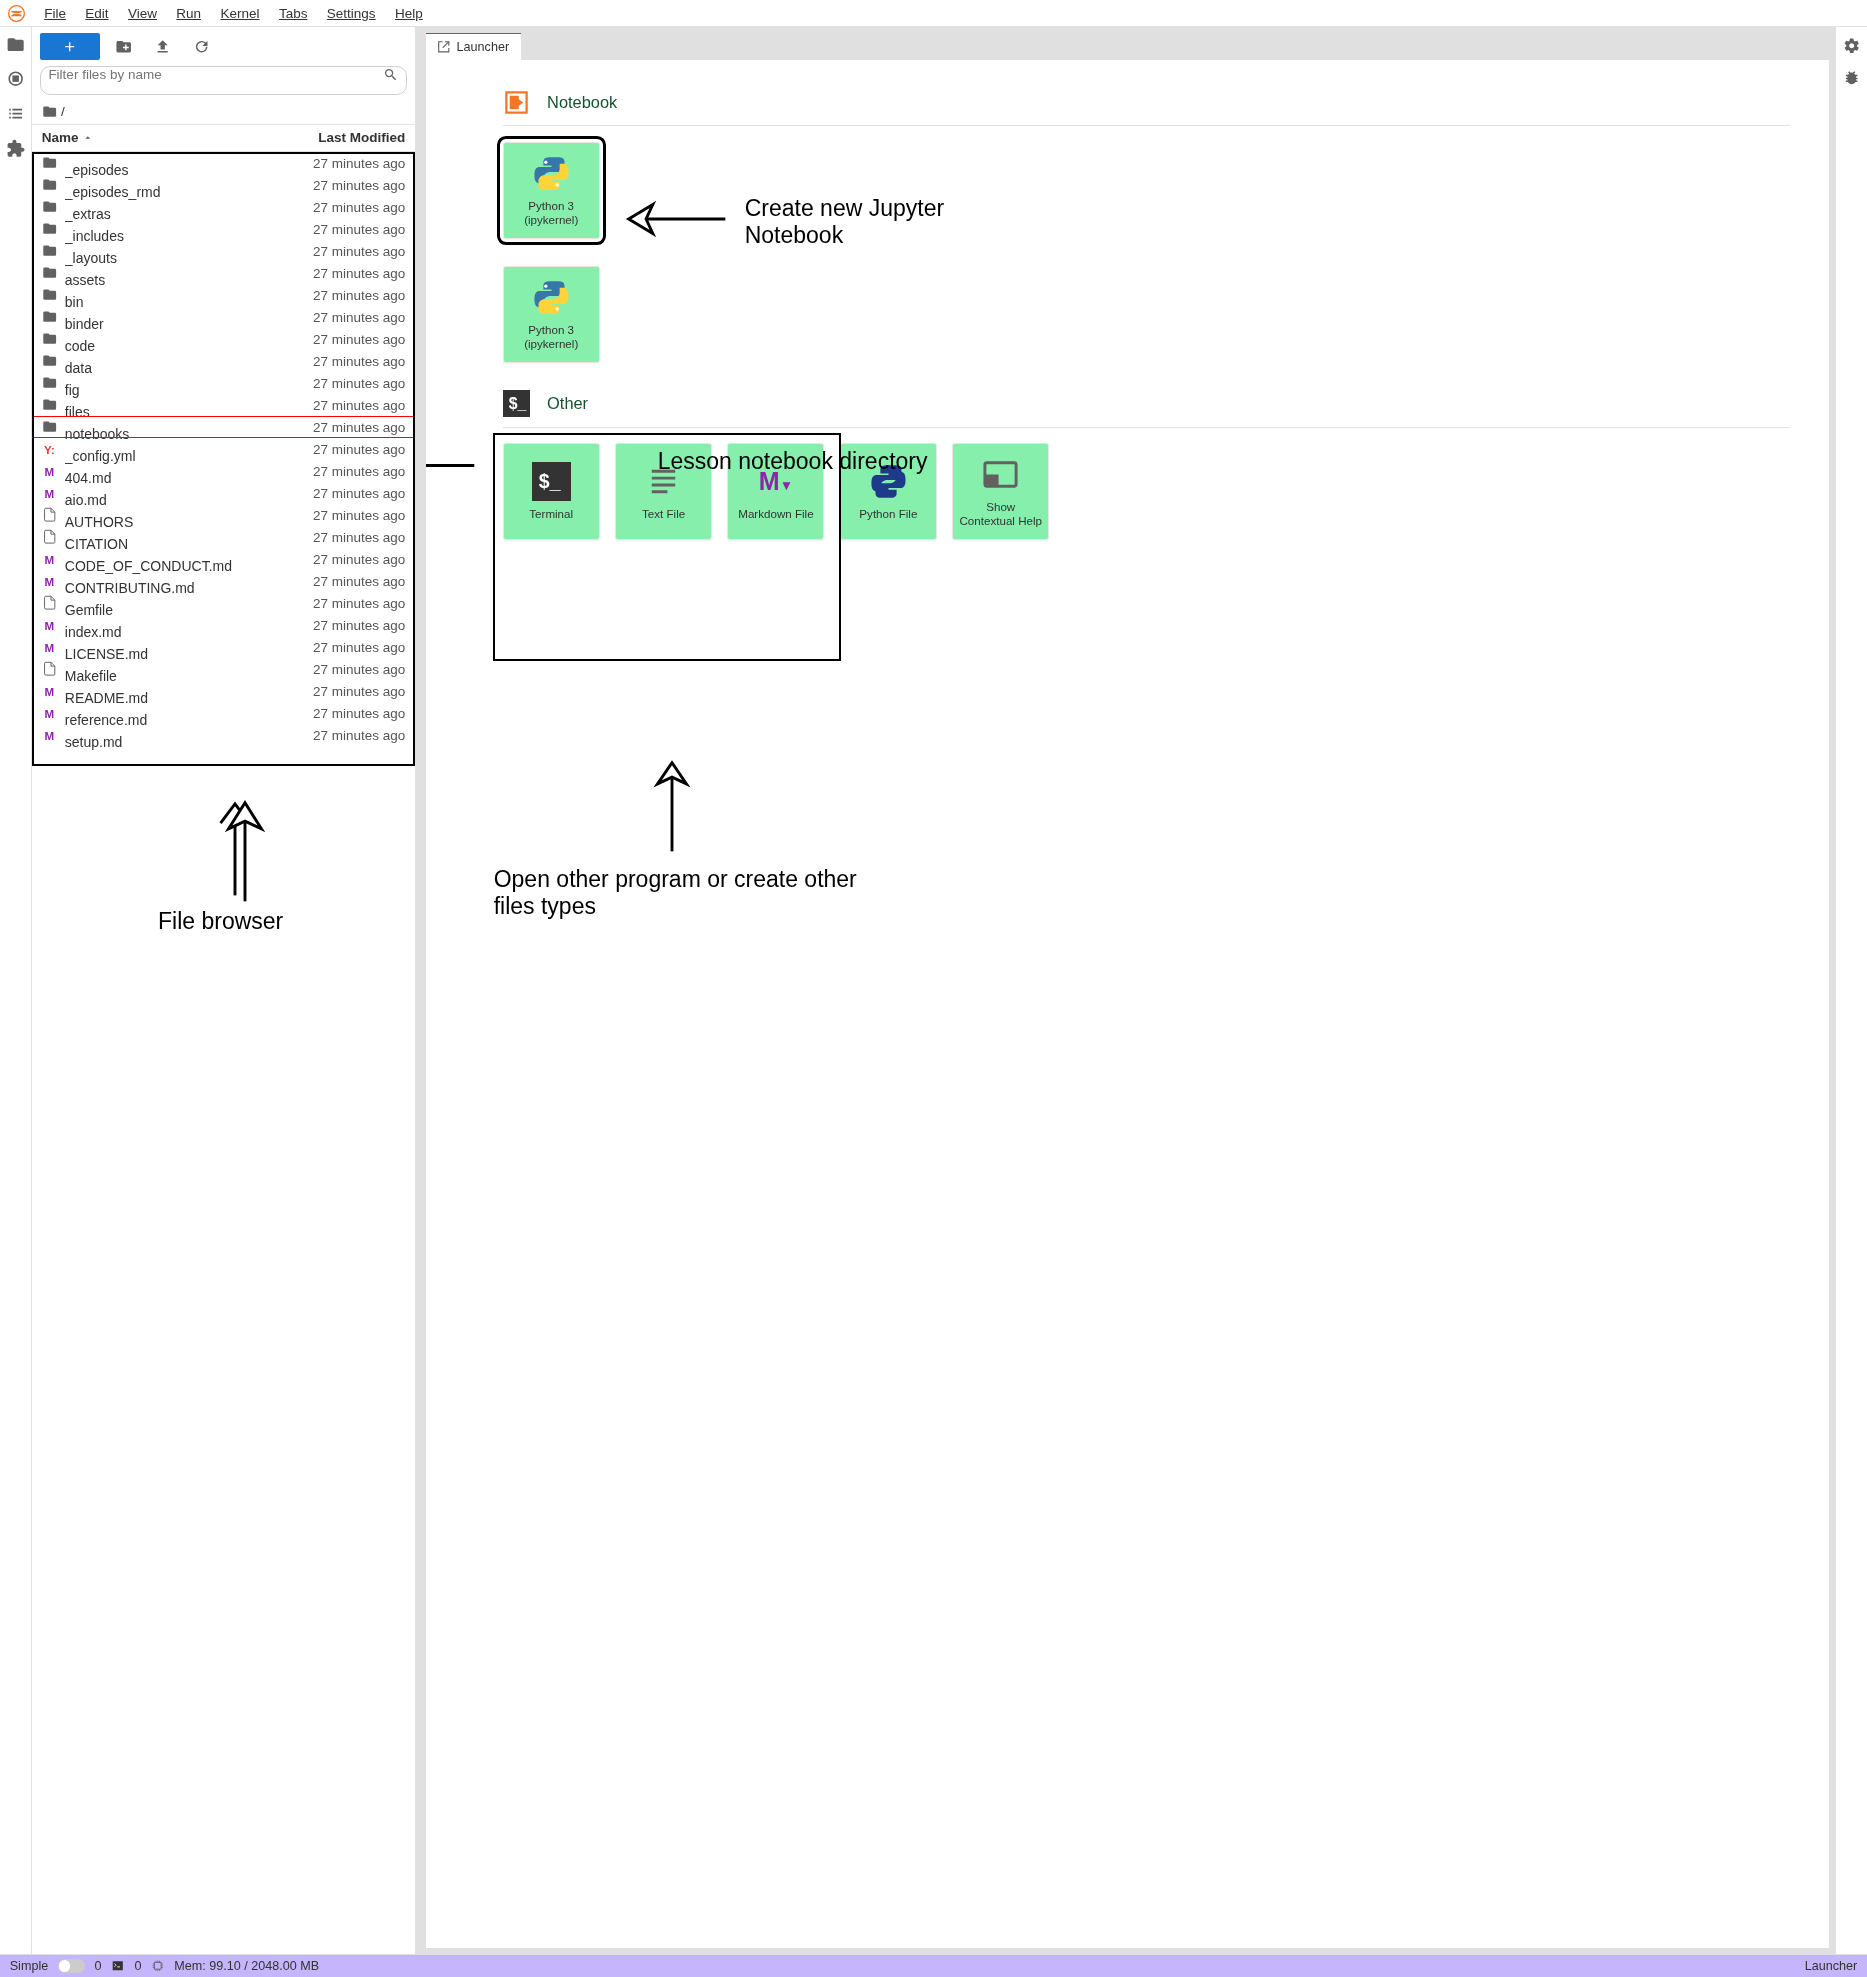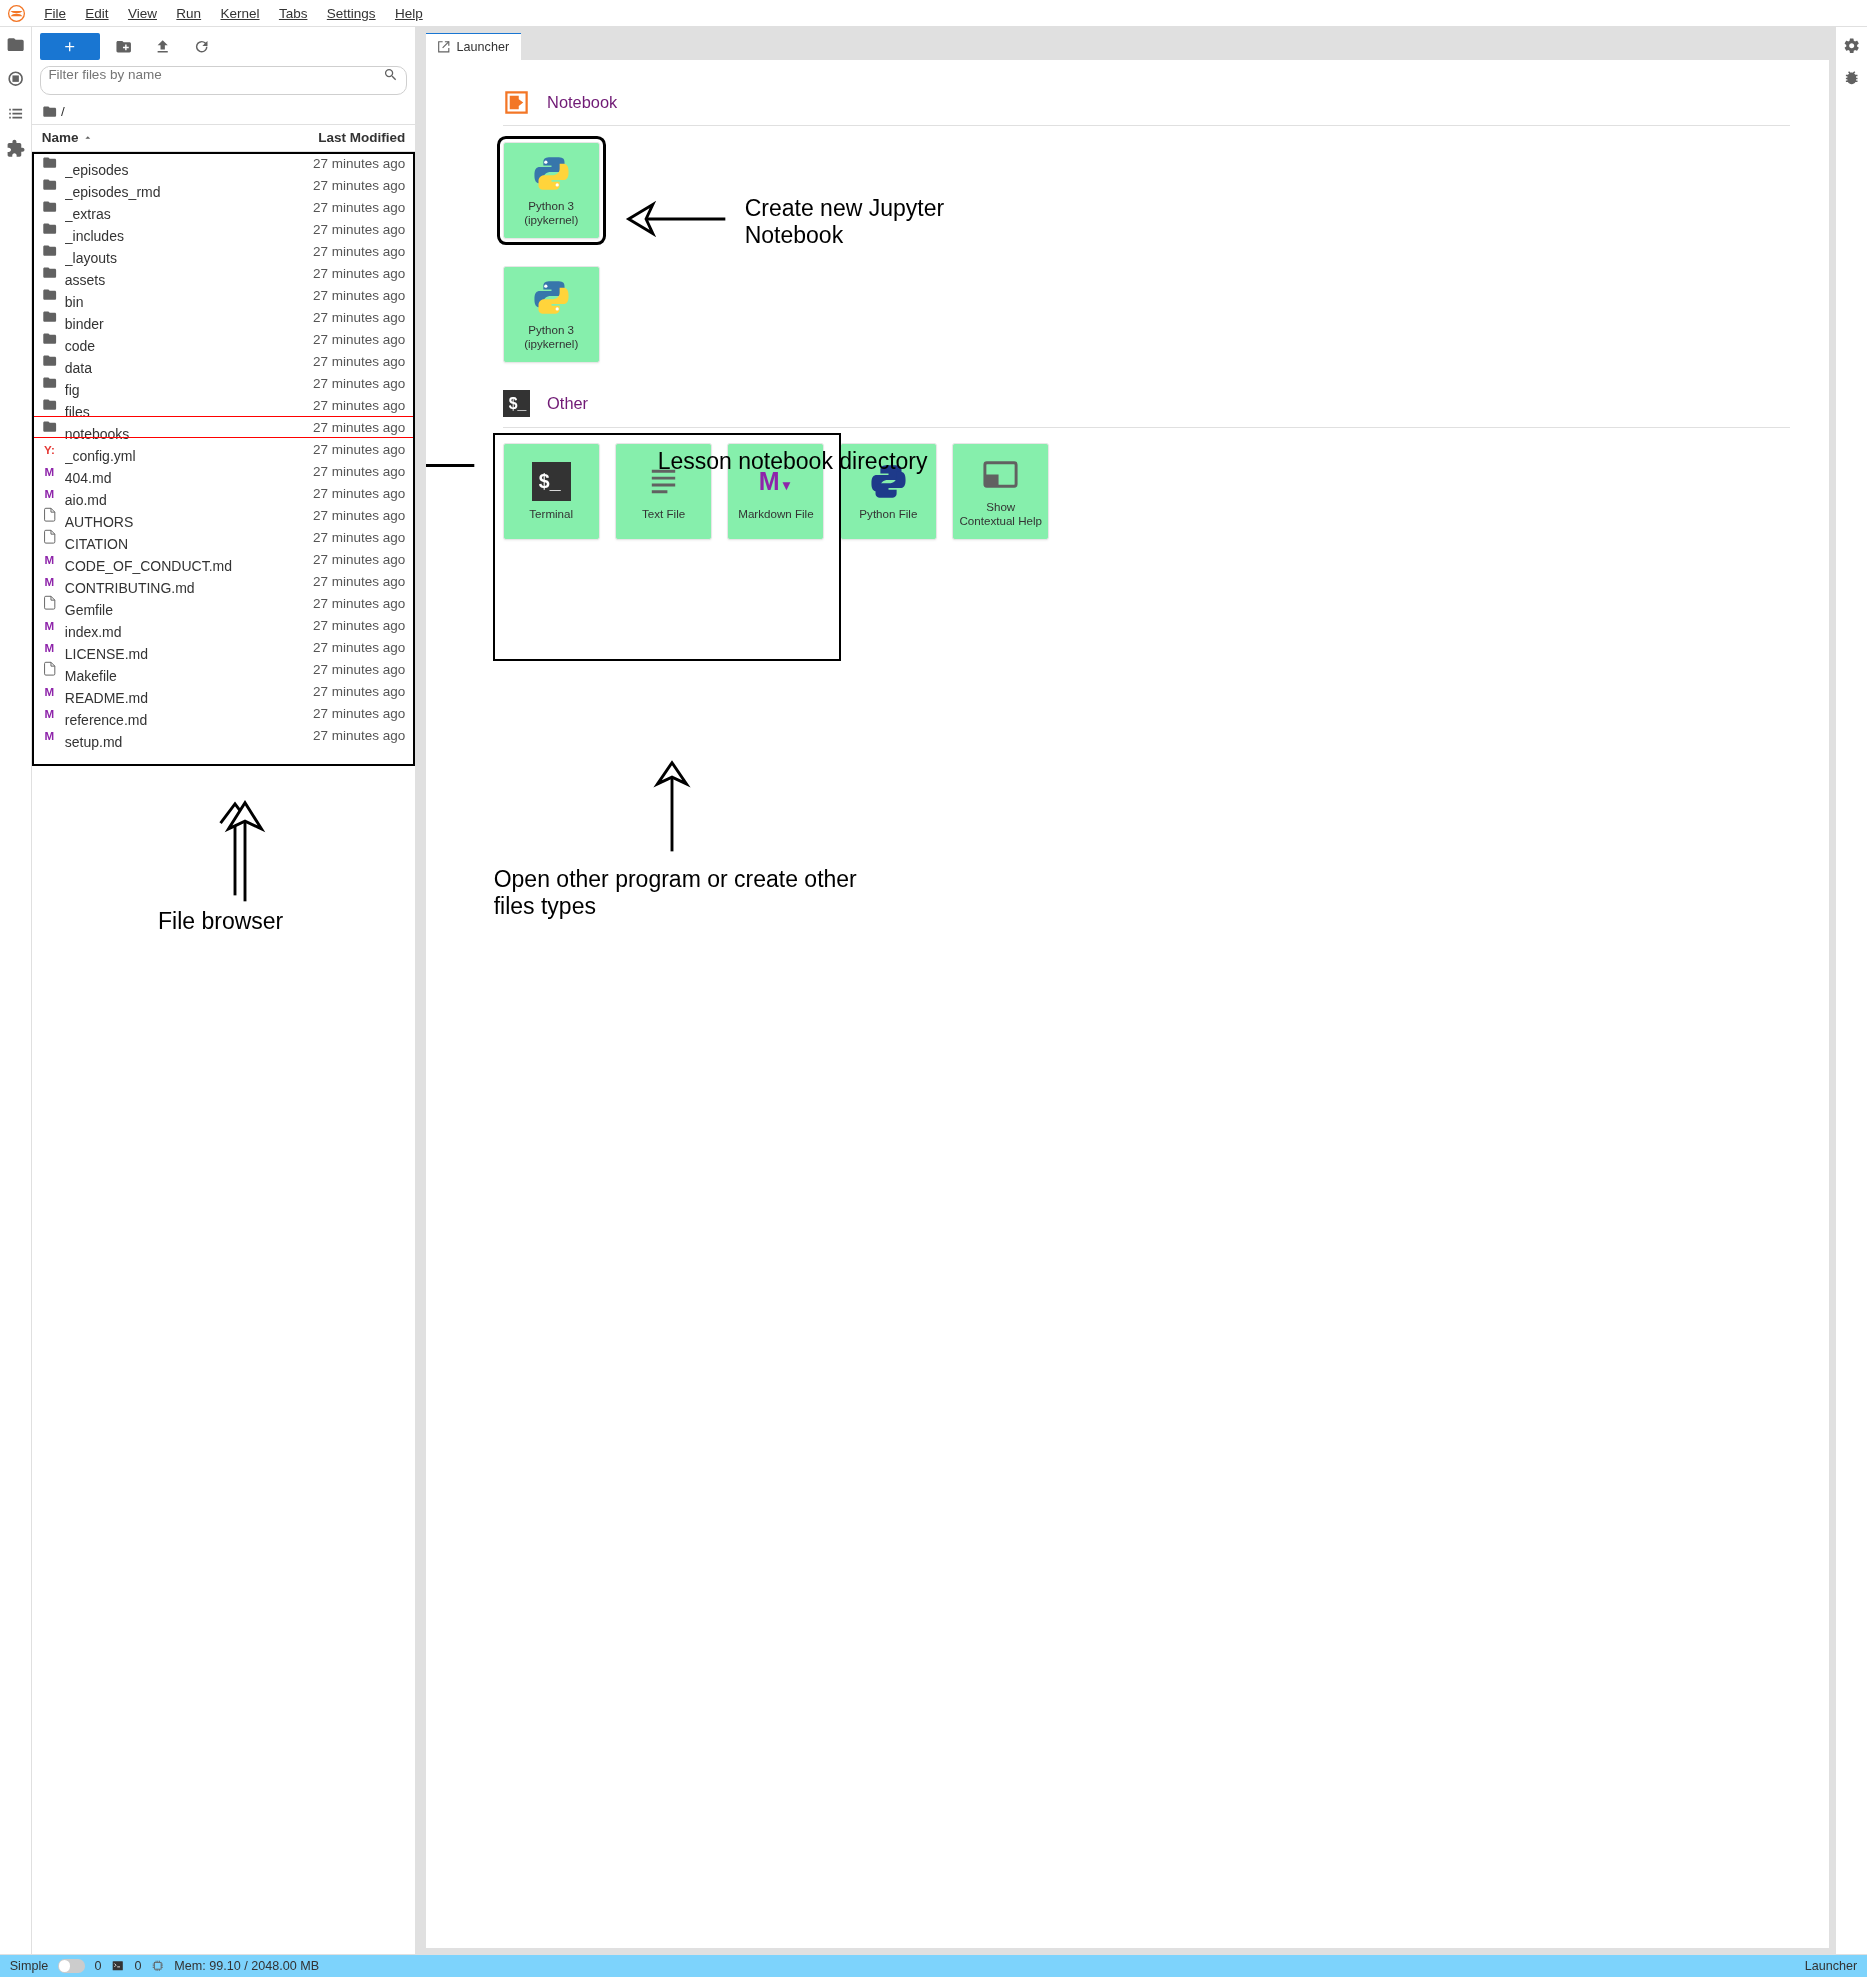--- a/index.html
+++ b/index.html
@@ -42,32 +42,32 @@
   .anno-arrow-svg { position:absolute; pointer-events:none; }
 
   
   .workarea { flex: 1; display: flex; flex-direction: column; background: #e0e0e0; padding: 5.8px 5.8px 5.8px 9.7px; min-width:0;}
   .tabbar { display: flex; height: 27px; }
   .tab { background: #fff; border-top: 1.9px solid #1976d2; padding: 1.9px 11.6px; display: flex; align-items: center; gap: 5.8px; font-size: 12.6px; }
   .launcher-body { flex: 1; background: #fff; overflow-y: auto; position: relative; padding: 29px 39px 29px 77px;}
   .launcher-section { margin-bottom: 27px; }
   .sec-head { display: flex; align-items: center; gap: 17.4px; padding-bottom: 9.7px; border-bottom: 1px solid #e0e0e0; margin-bottom: 15.4px; }
   .sec-head .sec-icon { width: 27px; height: 27px; display:flex; align-items:center; justify-content:center;}
-  .sec-head .sec-title { font-size: 16.4px; color: #701a75; }
+  .sec-head .sec-title { font-size: 16.4px; color: #14532d; }
   .cards { display: flex; flex-wrap: wrap; gap: 15.4px; }
   .card { width: 97px; height: 97px; border: 1px solid #e6e6e6; border-radius: 2.9px; display: flex; flex-direction: column; align-items: center; justify-content: center; cursor: pointer; background:#86efac; box-shadow: 0 1px 1.9px rgba(0,0,0,0.05);}
   .card .cicon { width: 39px; height: 39px; margin-bottom: 5.8px; display:flex; align-items:center; justify-content:center;}
   .card .clabel { font-size: 11.6px; text-align: center; line-height: 1.2; padding: 0 3.9px;}
 
   
   .right-bar { width: 32px; border-left: 1px solid #e0e0e0; display:flex; flex-direction:column; align-items:center; padding-top:9.7px; gap:15.4px; background:#fff;}
   .right-bar .ricon { width:17.4px; height:17.4px; color:#616161; cursor:pointer;}
 
   
-  .statusbar { height: 23px; border-top: 1px solid #e0e0e0; display: flex; align-items: center; padding: 0 9.7px; font-size: 12.6px; background:#7dd3fc;}
+  .statusbar { height: 23px; border-top: 1px solid #e0e0e0; display: flex; align-items: center; padding: 0 9.7px; font-size: 12.6px; background:#c4b5fd;}
   .statusbar .sb-left { display: flex; align-items: center; gap: 9.7px; }
   .statusbar .sb-right { margin-left: auto; }
   .toggle { width: 27px; height: 13.5px; background: #ccc; border-radius: 6.8px; position: relative; }
   .toggle::after { content:''; position:absolute; left:1px; top:1px; width:11.6px; height:11.6px; background:#fff; border-radius:50%; }
 
   
   svg { display:block; }
 </style>
 </head>
 <body>

